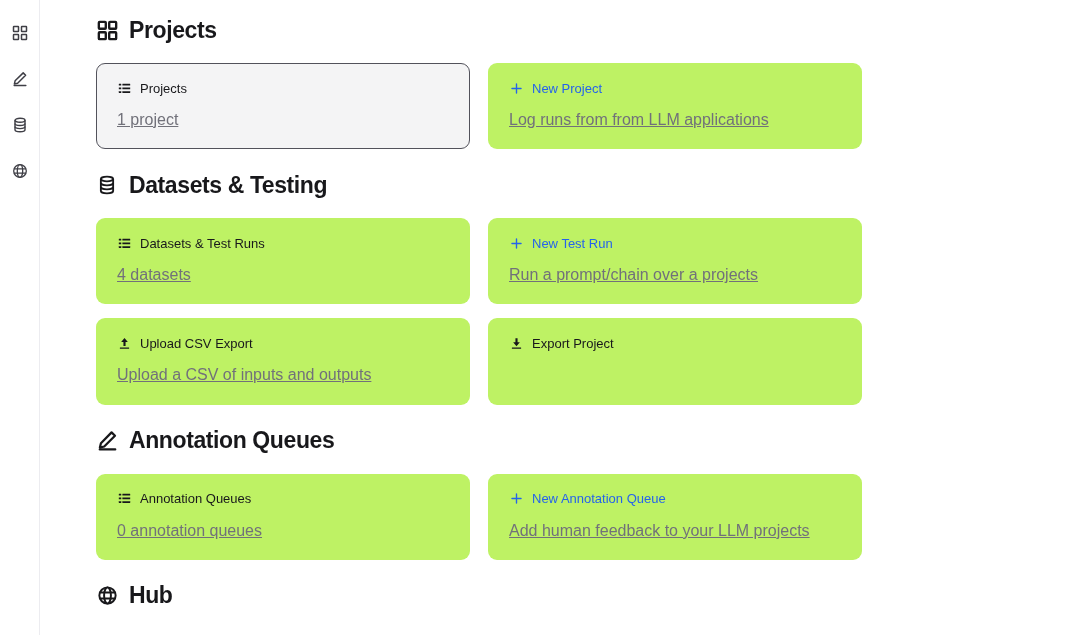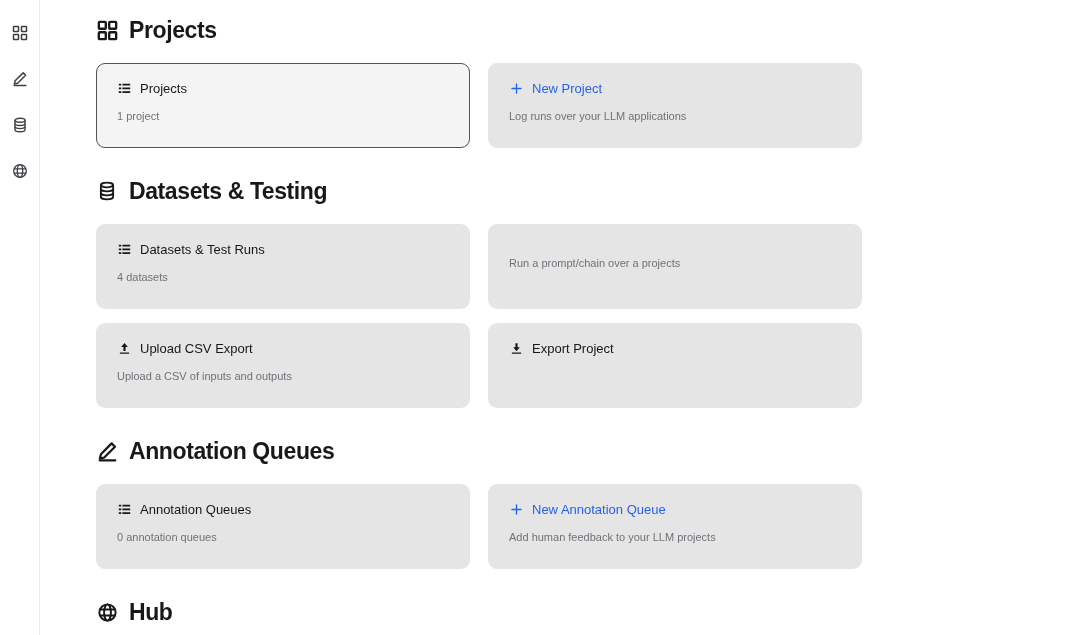--- a/index.html
+++ b/index.html
@@ -90,21 +90,21 @@
   
   .card-grid {
     display: grid;
     grid-template-columns: 374px 374px;
     column-gap: 18px;
     row-gap: 14px;
     margin-top: 13px;
   }
 
   .card {
-    background: #e5e5e5;
+    background: #bef264;
     border: 1px solid transparent;
     border-radius: 9px;
     padding: 17px 20px 19px 20px;
     min-height: 85px;
     cursor: pointer;
   }
 
   .card.focused {
     background: #f4f4f5;
     border: 1px solid #52525b;
@@ -129,27 +129,28 @@
     flex: 0 0 14px;
     color: #18181b;
   }
   .card-title .ct-icon svg { display: block; }
 
   .card.link .card-title { color: #2563eb; }
   .card.link .card-title .ct-icon { color: #2563eb; }
 
   .card-sub {
     margin-top: 15px;
-    font-size: 11px;
+    font-size: 16px;
     color: #71717a;
     line-height: 1.2;
-  }
-
-  
-  .section + .section { margin-top: 23px; }
+    text-decoration: underline;
+  }
+
+  
+  .section + .section { margin-top: 16px; }
 </style>
 </head>
 <body>
 
 <nav class="sidebar">
 
   <div class="rail-item">
     <span>
       <svg width="16" height="16" viewBox="0 0 16 16" fill="none" stroke="currentColor" stroke-width="1.5">
         <rect x="1.5" y="1.5" width="5" height="5" rx="0.5"></rect>
@@ -225,21 +226,21 @@
           </div>
           <div class="card link">
             <div class="card-title">
               <span class="ct-icon">
                 <svg width="13" height="13" viewBox="0 0 16 16" fill="none" stroke="currentColor" stroke-width="1.7" stroke-linecap="round">
                   <path d="M8 2.4v11.2M2.4 8h11.2"></path>
                 </svg>
               </span>
               <span>New Project</span>
             </div>
-            <div class="card-sub">Log runs over your LLM applications</div>
+            <div class="card-sub">Log runs from from LLM applications</div>
           </div>
         </div>
       </section>
       <section class="section">
         <div class="section-head">
           <span class="sec-icon">
             <svg width="20" height="20" viewBox="0 0 16 16" fill="none" stroke="currentColor" stroke-width="1.5">
               <ellipse cx="8" cy="3.2" rx="4.9" ry="1.9"></ellipse>
               <path d="M3.1 3.2v9.6c0 1.05 2.2 1.9 4.9 1.9s4.9-.85 4.9-1.9V3.2"></path>
               <path d="M3.1 6.4c0 1.05 2.2 1.9 4.9 1.9s4.9-.85 4.9-1.9"></path>
@@ -259,20 +260,28 @@
                   <rect x="5.4" y="6.9" width="9.6" height="2.1" rx="0.3"></rect>
                   <rect x="1" y="11.5" width="3" height="2.1" rx="0.3"></rect>
                   <rect x="5.4" y="11.5" width="9.6" height="2.1" rx="0.3"></rect>
                 </svg>
               </span>
               <span>Datasets &amp; Test Runs</span>
             </div>
             <div class="card-sub">4 datasets</div>
           </div>
           <div class="card link">
+            <div class="card-title">
+              <span class="ct-icon">
+                <svg width="13" height="13" viewBox="0 0 16 16" fill="none" stroke="currentColor" stroke-width="1.7" stroke-linecap="round">
+                  <path d="M8 2.4v11.2M2.4 8h11.2"></path>
+                </svg>
+              </span>
+              <span>New Test Run</span>
+            </div>
             <div class="card-sub">Run a prompt/chain over a projects</div>
           </div>
           <div class="card">
             <div class="card-title">
               <span class="ct-icon">
                 <svg width="13" height="13" viewBox="0 0 16 16" fill="currentColor">
                   <path d="M8 1.3 12.1 6.2H9.3v5.0H6.7V6.2H3.9z"></path>
                   <rect x="2.3" y="13.0" width="11.4" height="1.6" rx="0.3"></rect>
                 </svg>
               </span>

